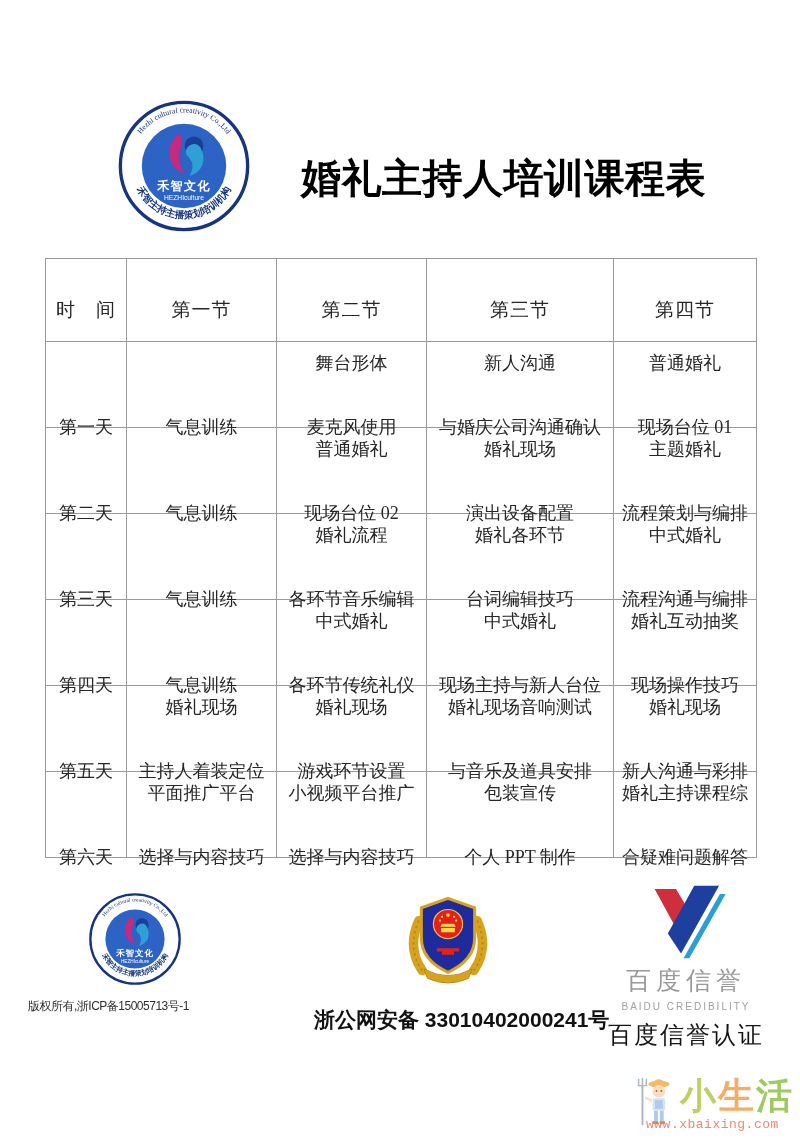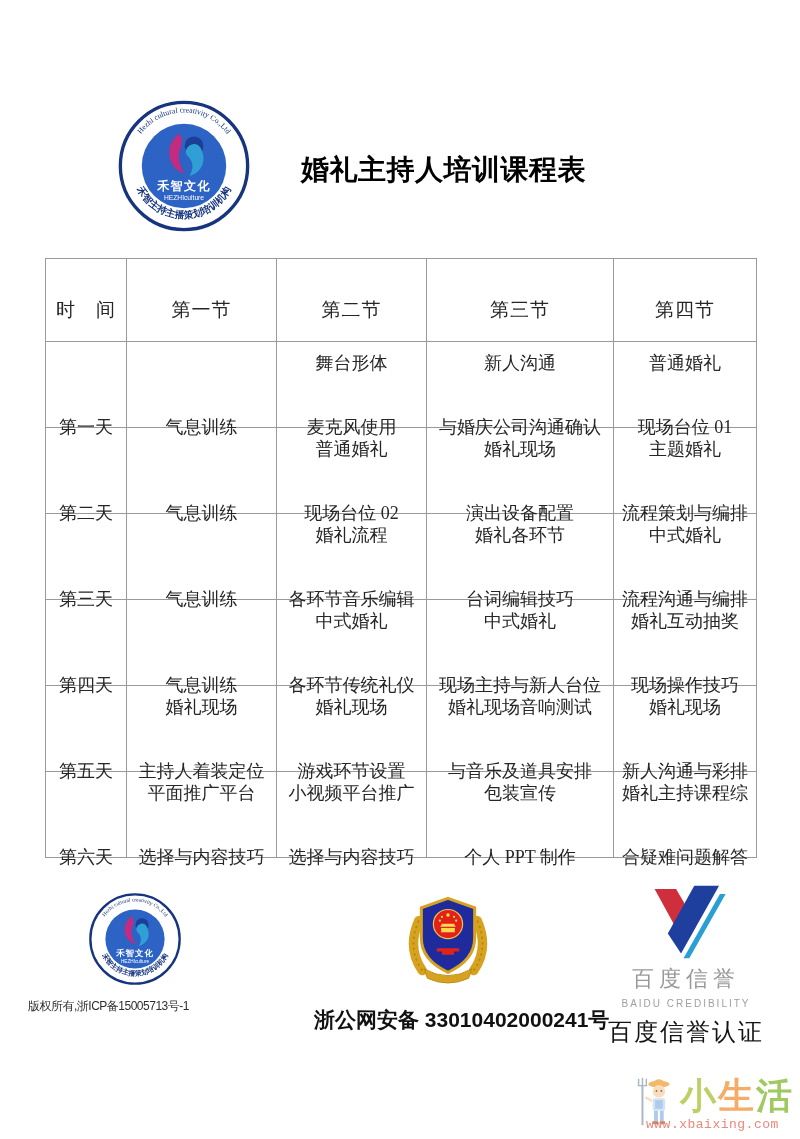--- a/index.html
+++ b/index.html
@@ -1,21 +1,21 @@
 <!DOCTYPE html>
 <html><head>
 <meta charset="utf-8">
 <style>
   html,body{margin:0;padding:0;background:#ffffff;}
   .page{position:relative;width:800px;height:1139px;background:#ffffff;overflow:hidden;
         font-family:"Liberation Serif","DejaVu Serif",serif;color:#222;}
 
   
   .logo-main{position:absolute;left:117px;top:99px;width:134px;height:134px;}
-  .page-title{position:absolute;left:301px;top:151px;font-size:28px;font-weight:bold;
+  .page-title{position:absolute;left:301px;top:151px;font-size:40px;font-weight:bold;
               color:#000;white-space:nowrap;letter-spacing:0.5px;}
 
   
   .course-table{position:absolute;left:45px;top:258px;width:711px;border-collapse:collapse;
                 table-layout:fixed;text-align:center;color:#262626;}
   .course-table th,.course-table td{border:1px solid #9a9a9a;padding:0;font-weight:normal;}
   .course-table thead tr{height:83px;}
   .course-table tbody tr{height:85px;}
   .course-table th{vertical-align:bottom;padding-bottom:18px;font-size:19px;letter-spacing:1px;}
   .course-table td{vertical-align:top;}
@@ -27,21 +27,21 @@
   
   .logo-footer{position:absolute;left:88px;top:892px;width:94px;height:94px;}
   .copyright{position:absolute;left:28px;top:998px;font-family:"Liberation Sans",sans-serif;
              font-weight:normal;font-size:12px;color:#2e2e2e;letter-spacing:-0.5px;white-space:nowrap;}
   .badge{position:absolute;left:405px;top:886px;width:86px;height:102px;}
   .police{position:absolute;left:286px;top:1006px;width:290px;text-align:center;
           font-family:"Liberation Sans",sans-serif;font-weight:bold;font-size:21px;color:#111;
           white-space:nowrap;margin-left:28px;}
   .baidu{position:absolute;left:598px;top:884px;width:176px;text-align:center;}
   .baidu-v{width:96px;height:76px;}
-  .baidu-cn{font-size:22px;color:#999;letter-spacing:5px;margin-top:0px;
+  .baidu-cn{font-size:25px;color:#999;letter-spacing:5px;margin-top:0px;
             font-family:"Liberation Serif","DejaVu Serif",serif;}
   .baidu-en{font-size:10px;color:#a0a0a0;letter-spacing:2px;margin-top:4px;
             font-family:"Liberation Sans",sans-serif;}
   .baidu-cert{font-size:24px;color:#141414;letter-spacing:2px;margin-top:7px;
               font-family:"Liberation Sans",sans-serif;}
 
   
   .watermark{position:absolute;left:636px;top:1072px;width:156px;height:66px;opacity:0.9;}
   .mascot{position:absolute;left:0;top:2px;width:40px;height:58px;}
   .wm-name{position:absolute;left:44px;top:0px;font-size:36px;font-weight:bold;

